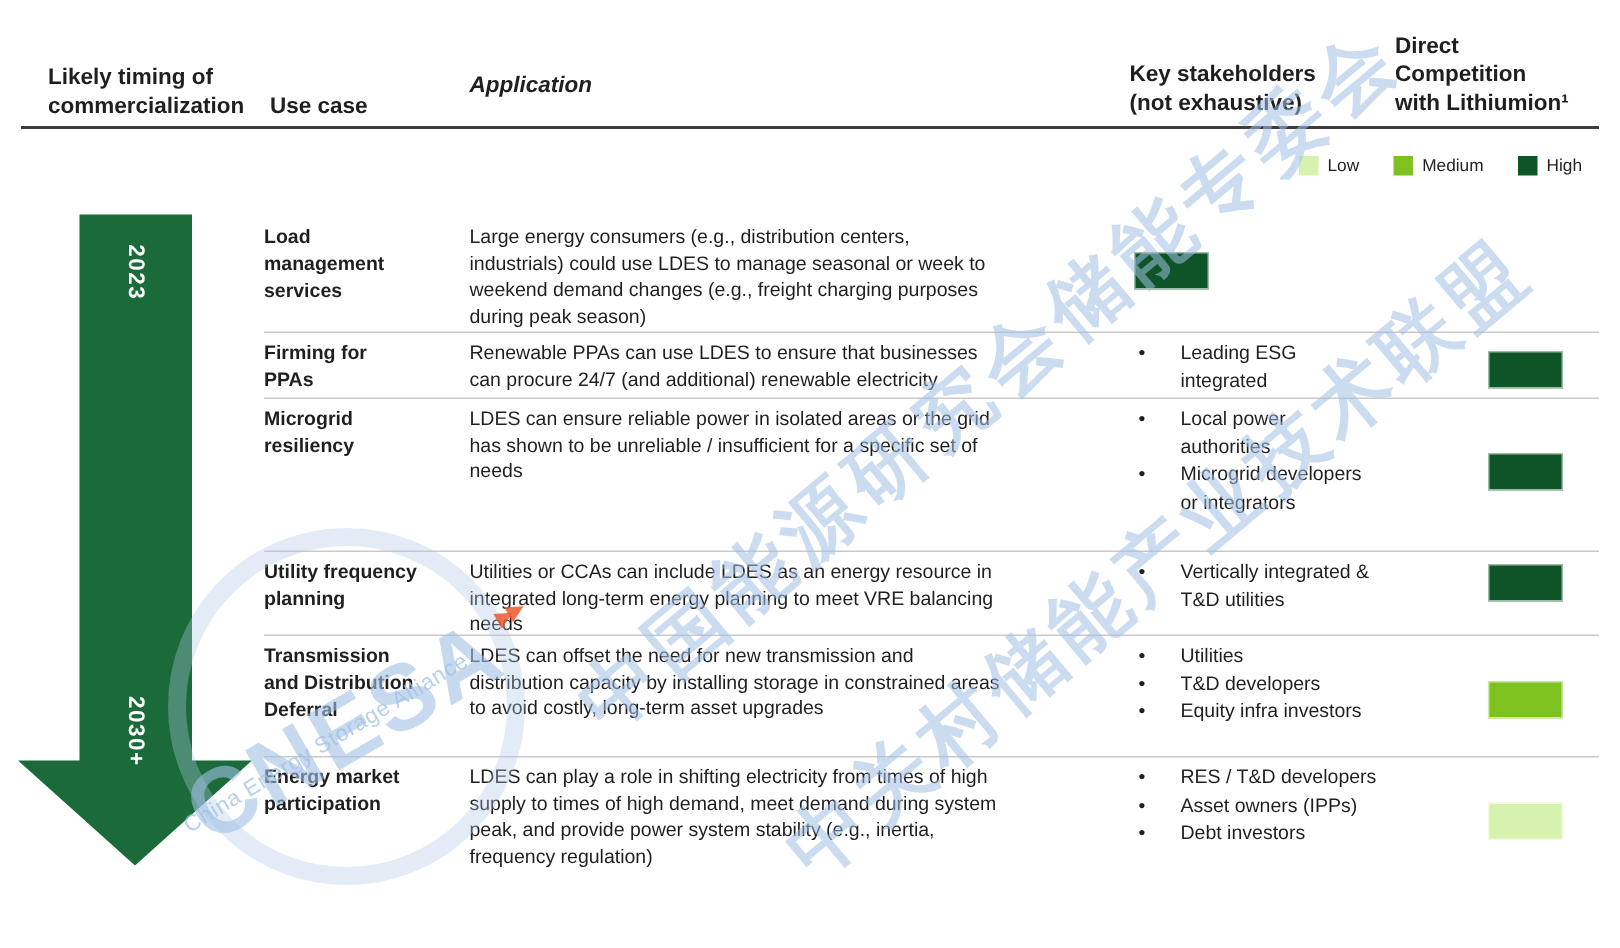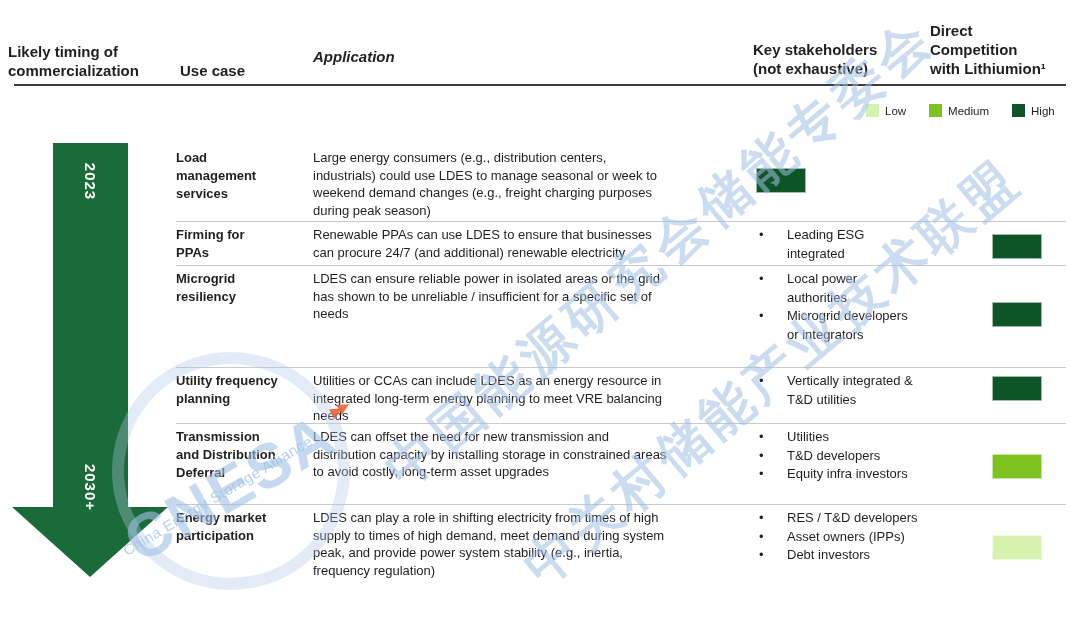--- a/index.html
+++ b/index.html
@@ -5,21 +5,21 @@
   * { margin:0; padding:0; box-sizing:border-box; }
   html,body { width:1080px; height:632px; }
   body {
     position:relative; overflow:hidden; background:#ffffff;
     font-family:"Liberation Sans", sans-serif; color:#1f1f1f;
   }
   .pre { white-space:pre-line; }
 
   
   .hdr { position:absolute; font-weight:bold; font-size:15px; line-height:19px; }
-  #hdr-timing      { left:8px;  top:42px; }
+  #hdr-timing      { left:32px;  top:42px; }
   #hdr-usecase     { left:180px; top:61px; }
   #hdr-application { left:313px; top:47px;font-style:italic; }
   #hdr-stake       { left:753px; top:40px; }
   #hdr-comp        { left:930px; top:21px; }
   #header-rule { position:absolute; left:14px; top:84px; width:1052px; height:2px; }
 
   
   #legend { position:absolute; left:866px; top:104px; display:flex; gap:23px; align-items:center; }
   .legend-item { display:flex; align-items:center; gap:6px; }
   .legend-swatch { width:13px; height:13px; }

